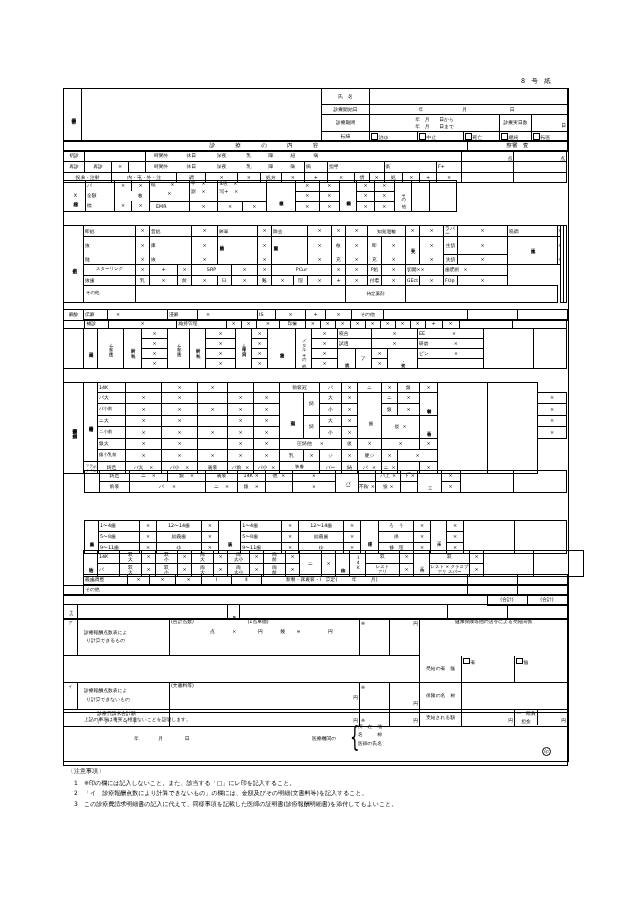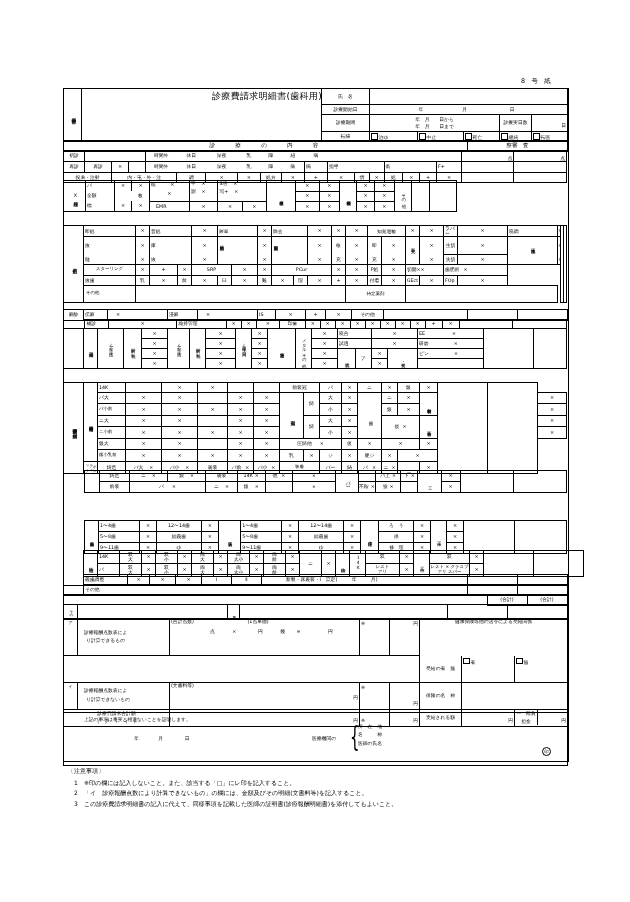--- a/index.html
+++ b/index.html
@@ -58,21 +58,20 @@
   .cbx{display:inline-block;width:4.6px;height:4.6px;border:0.6px solid #000;
        vertical-align:-0.5px;margin-right:1px;}
   .spread{letter-spacing:3px;}
 </style>
 </head>
 <body>
 
 <div class="page">
 
   <div id="paper-number">8 号 紙</div>
-  <div id="form-title">診療費請求明細書(歯科用)</div>
 
   <div id="frame"></div>
 
   <table class="abs" style="left:63px;top:88px;width:504px;">
     <colgroup>
       <col style="width:18px">
         <col style="width:240px">
       <col style="width:48px">
         <col style="width:48px">
         <col style="width:46px">

